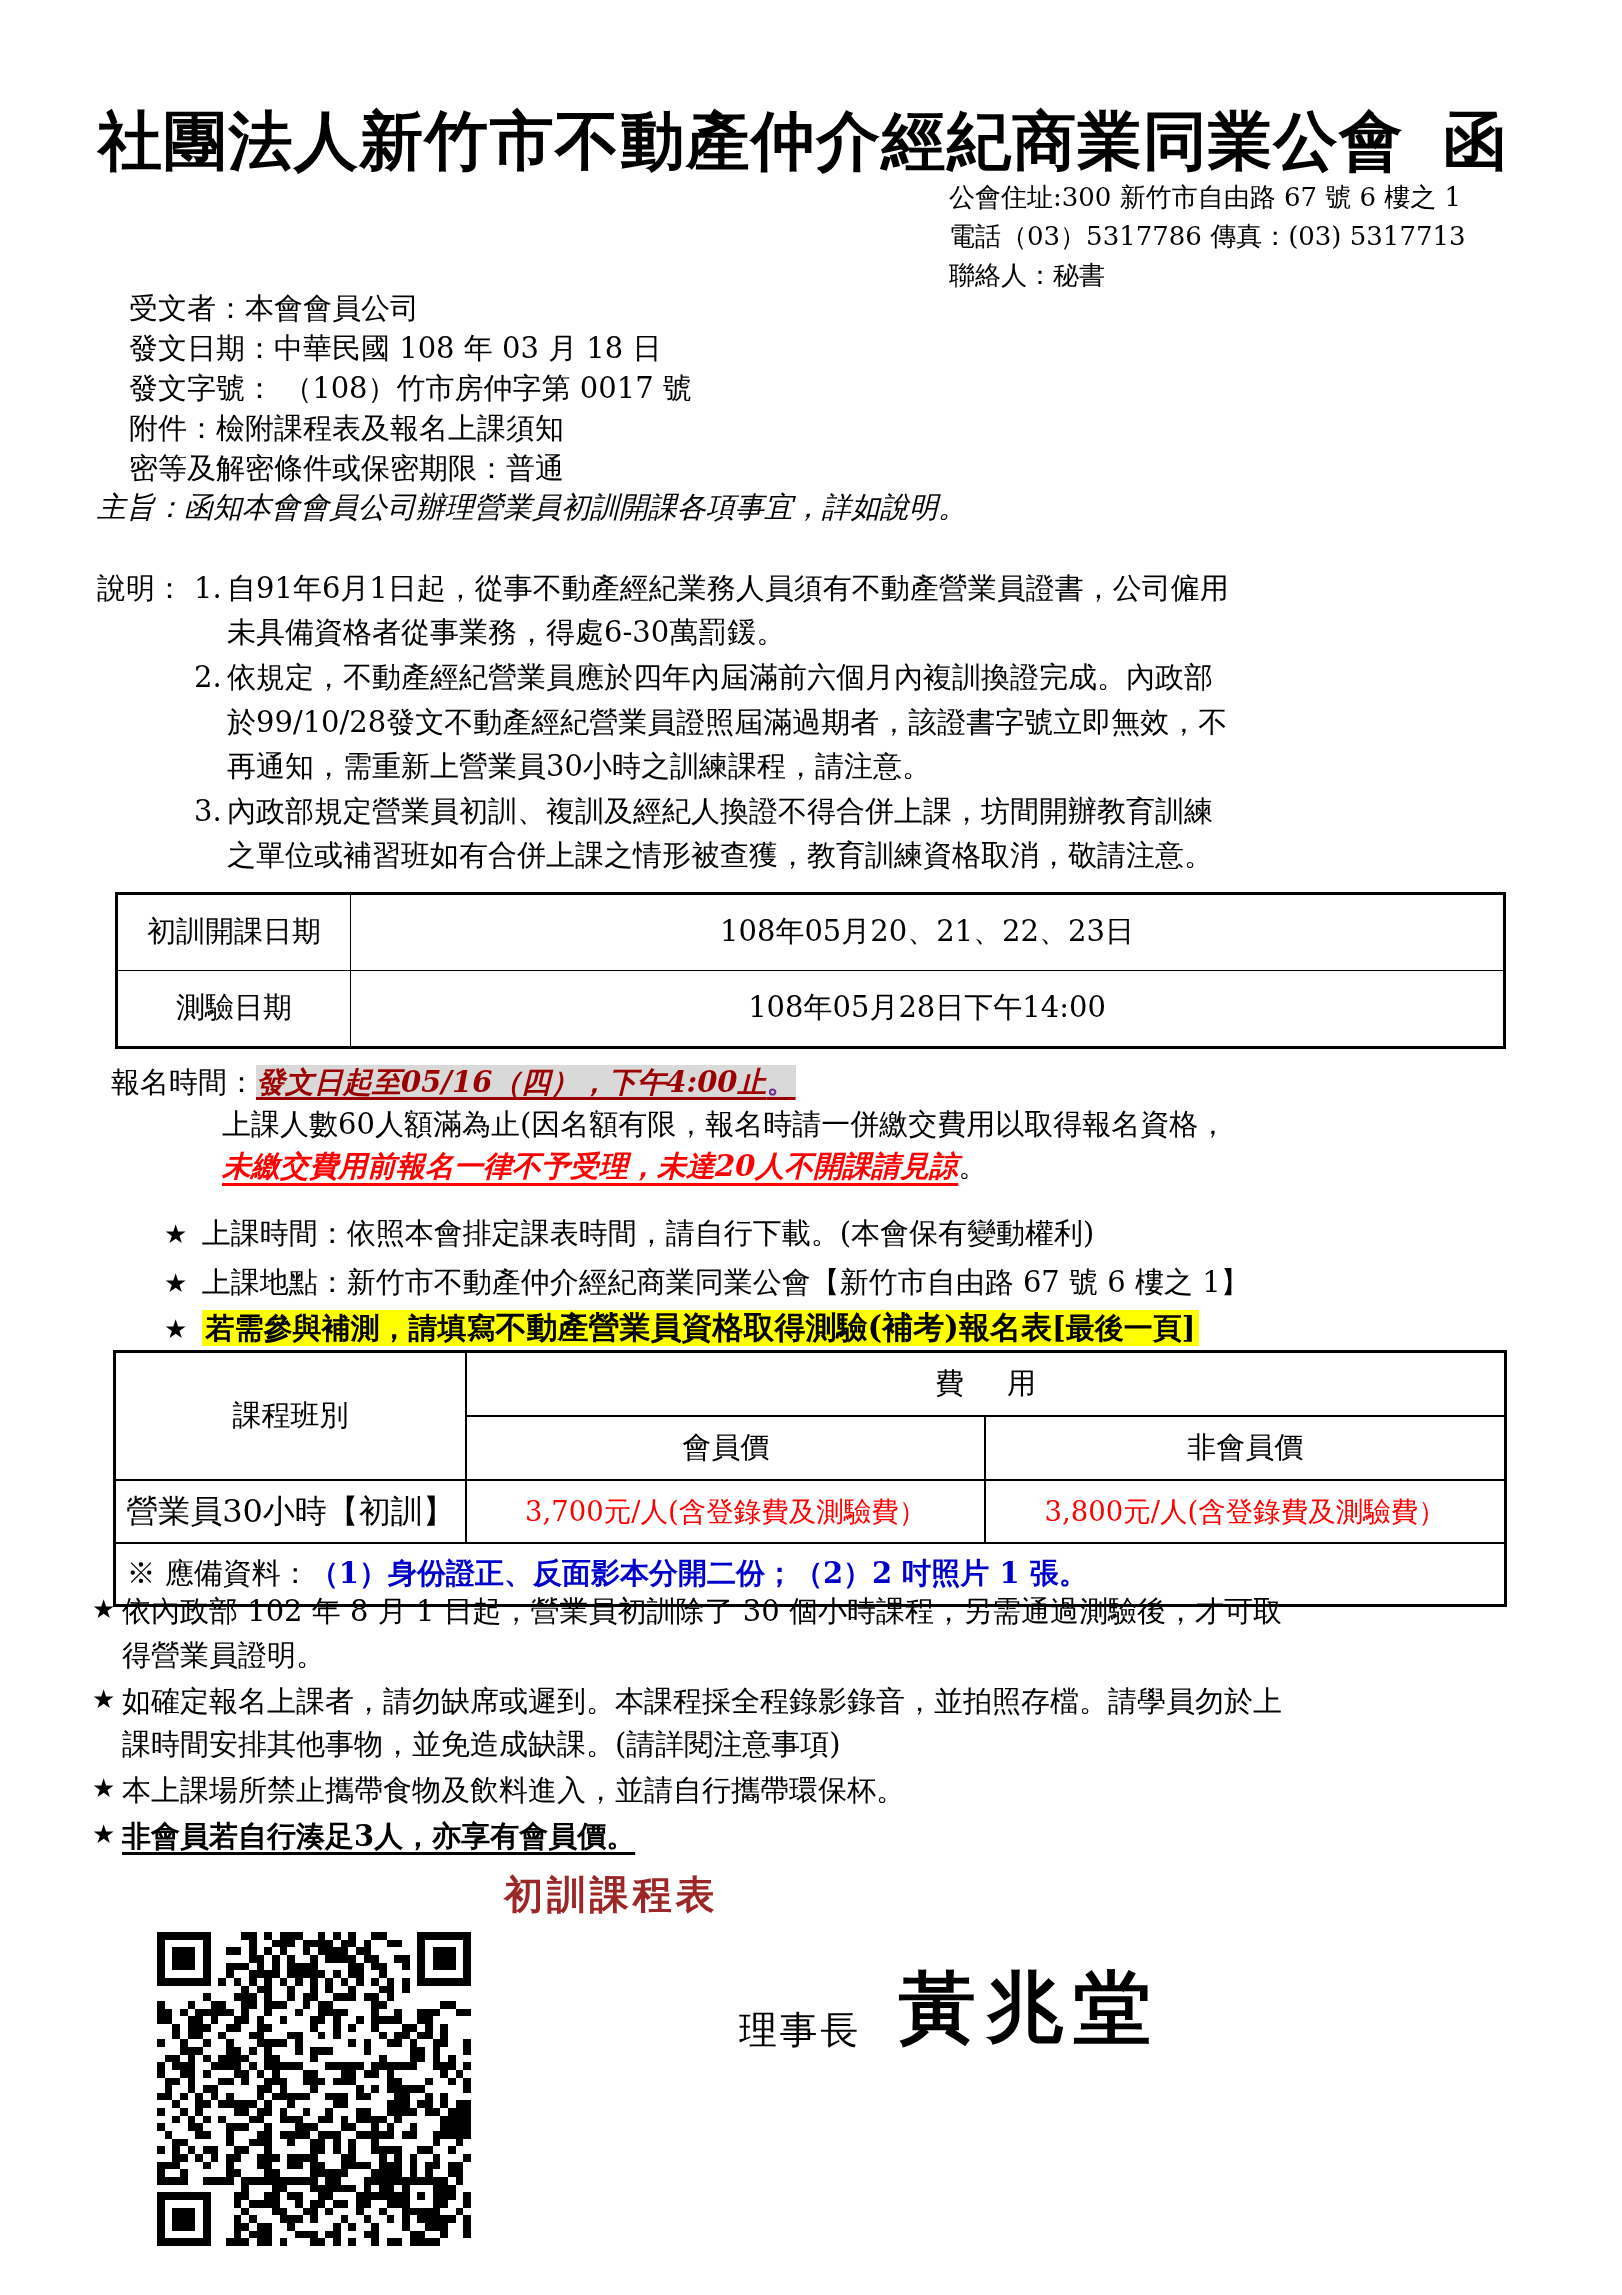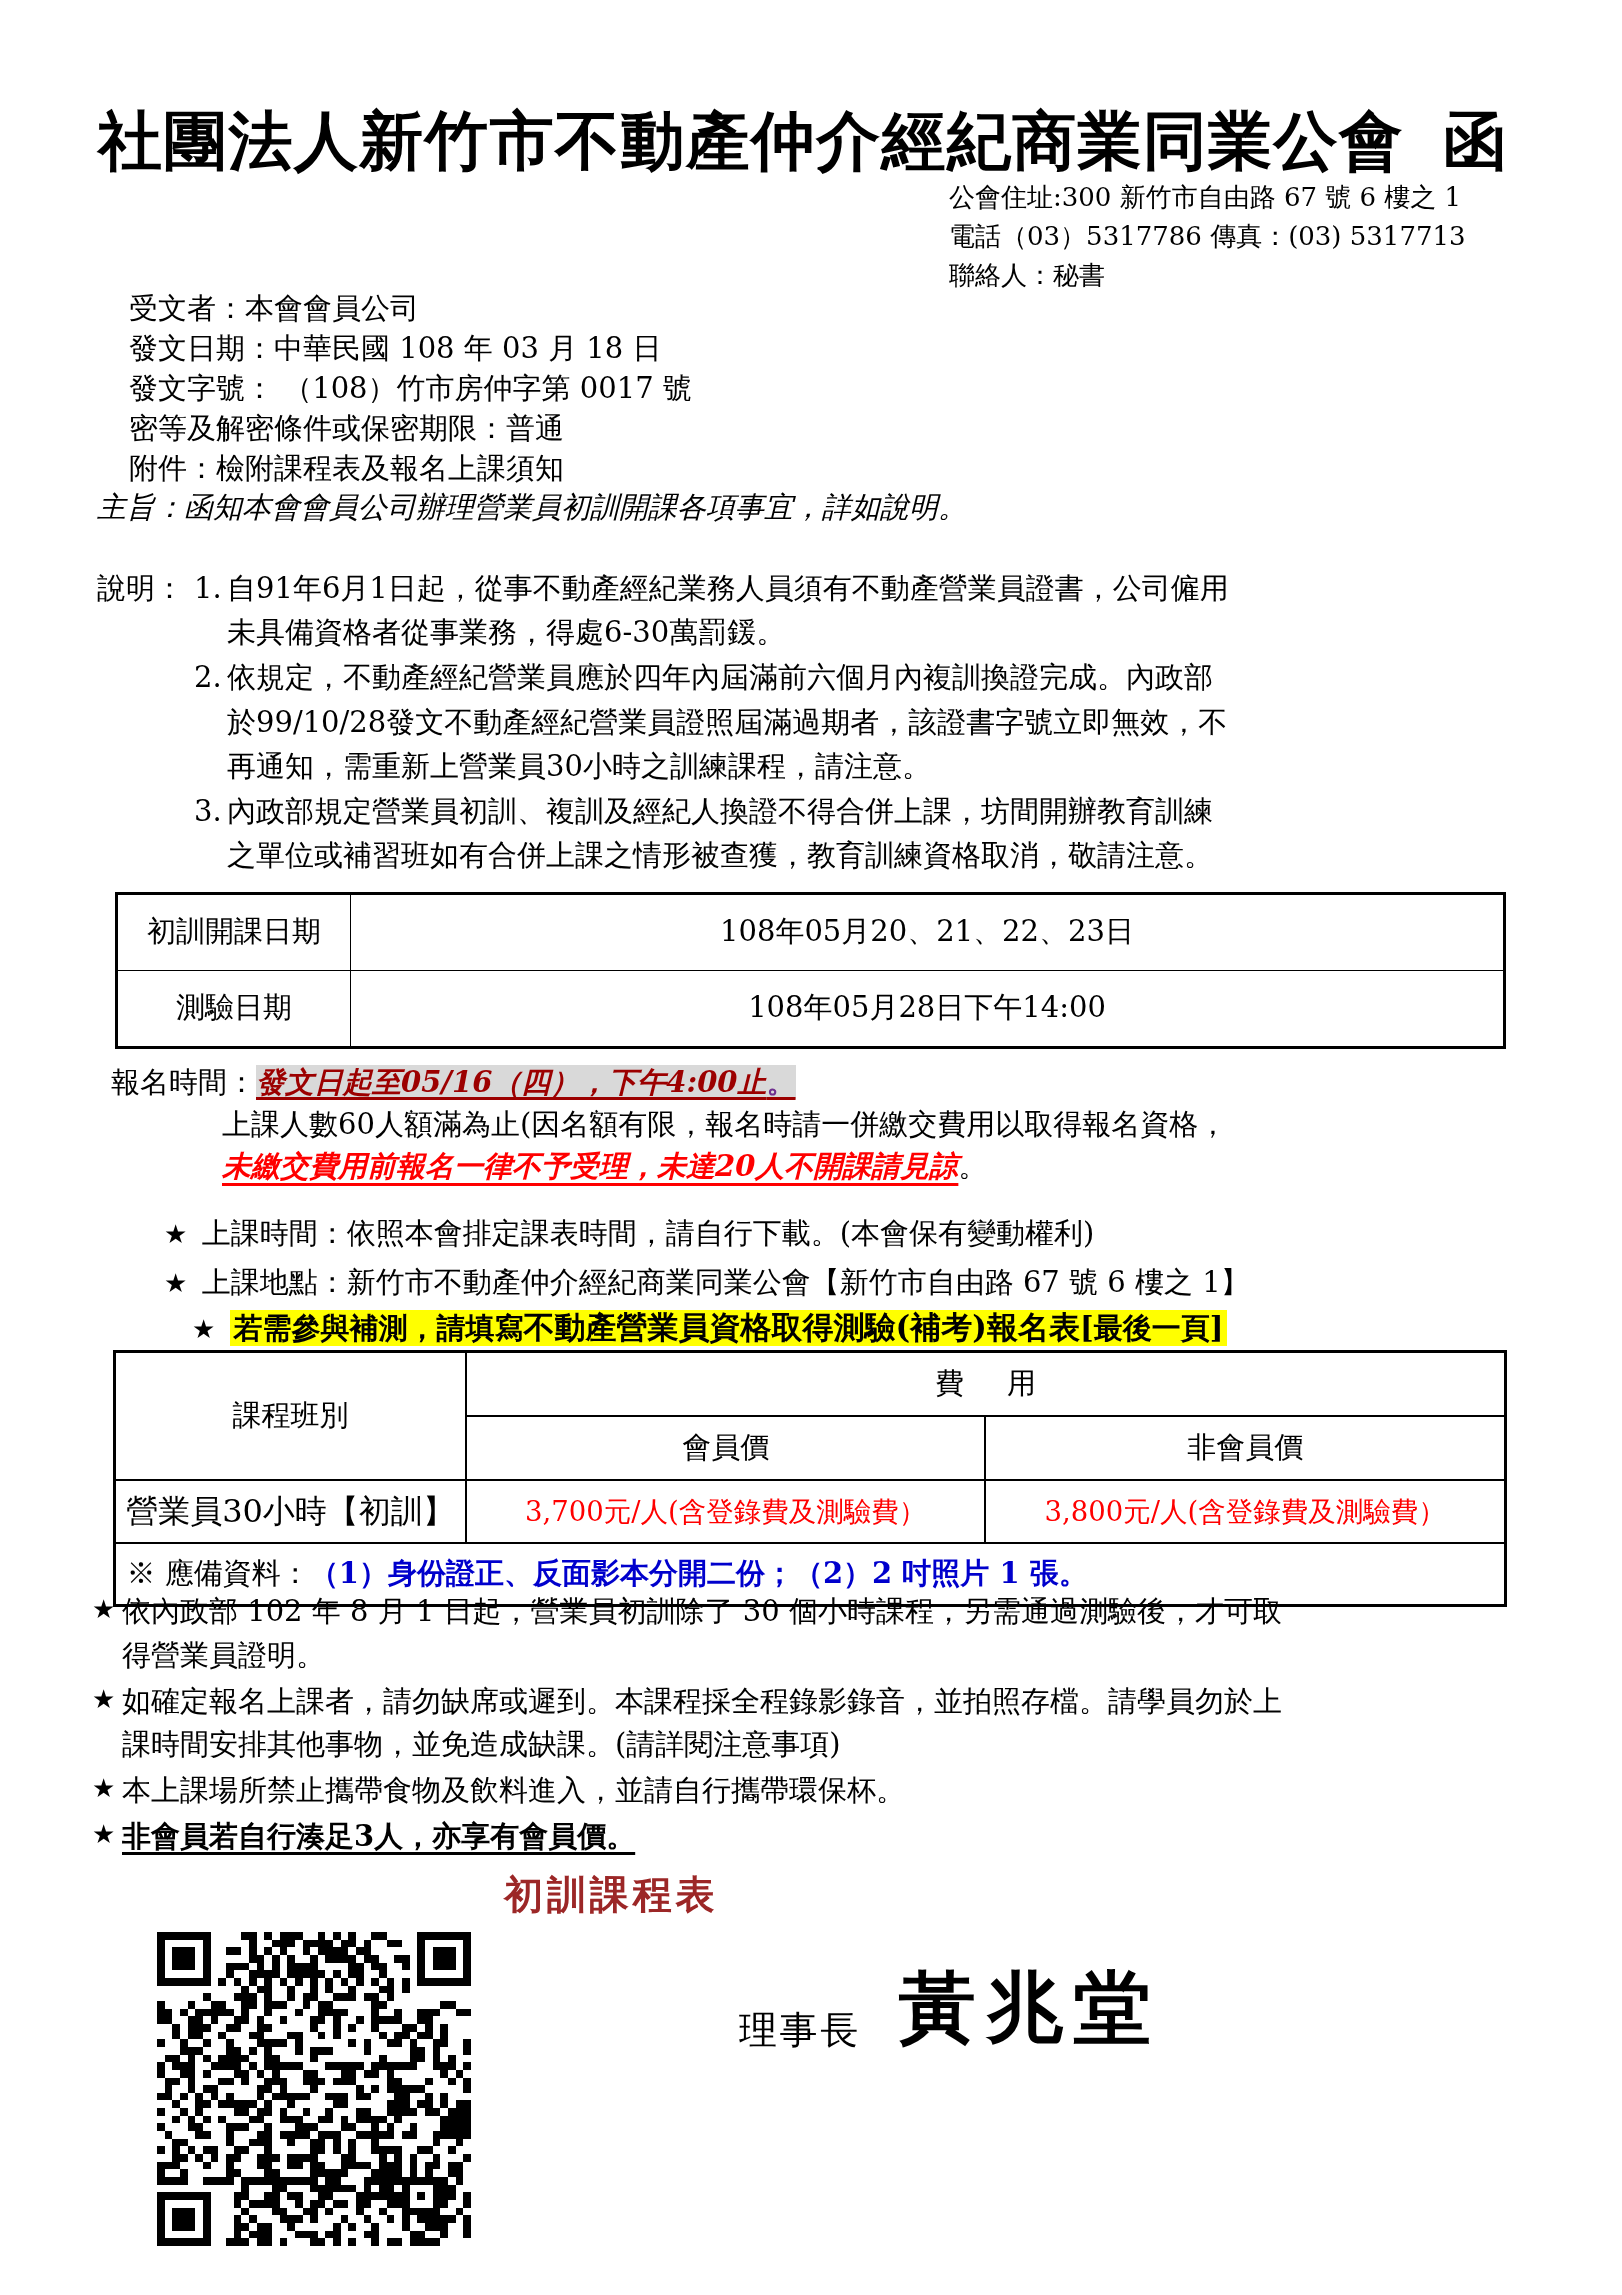--- a/index.html
+++ b/index.html
@@ -168,22 +168,22 @@
   <div class="contact-block">
     <div>公會住址:300 新竹市自由路 67 號 6 樓之 1</div>
     <div>電話（03）5317786 傳真：(03) 5317713</div>
     <div>聯絡人：秘書</div>
   </div>
 
   <div class="meta">
     <div>受文者：本會會員公司</div>
     <div>發文日期：中華民國 108 年 03 月 18 日</div>
     <div>發文字號： （108）竹市房仲字第 0017 號</div>
+    <div>附件：檢附課程表及報名上課須知</div>
     <div>密等及解密條件或保密期限：普通</div>
-    <div>附件：檢附課程表及報名上課須知</div>
   </div>
 
   <div class="subject">
     <span>主旨：</span><span>函知本會會員公司辦理營業員初訓開課各項事宜，詳如說明。</span>
   </div>
 
   <div class="explain">
     <div class="row">
       <div class="lbl">說明：</div>
       <div class="items">
@@ -241,21 +241,21 @@
   </div>
 
   <div class="starline" style="left:164px; top:1214px;">
     <span class="st">★</span><span>上課時間：依照本會排定課表時間，請自行下載。(本會保有變動權利)</span>
   </div>
 
   <div class="starline" style="left:164px; top:1263px;">
     <span class="st">★</span><span>上課地點：新竹市不動產仲介經紀商業同業公會【新竹市自由路 67 號 6 樓之 1】</span>
   </div>
 
-  <div class="starline" style="left:164px; top:1307px;margin-left:28px;">
+  <div class="starline" style="left:164px; top:1307px;">
     <span class="st">★</span><span class="hl-yellow"><span>若需參與補測，請填寫</span><span class="big">不動產營業員資格取得測驗(補考)報名表</span><span>[最後一頁]</span></span>
   </div>
 
   <table class="tbl2">
     <tbody>
         <tr>
       <td class="c-class" rowspan="2">課程班別</td>
       <td class="feehdr" colspan="2">費用</td>
     </tr>
     <tr>

